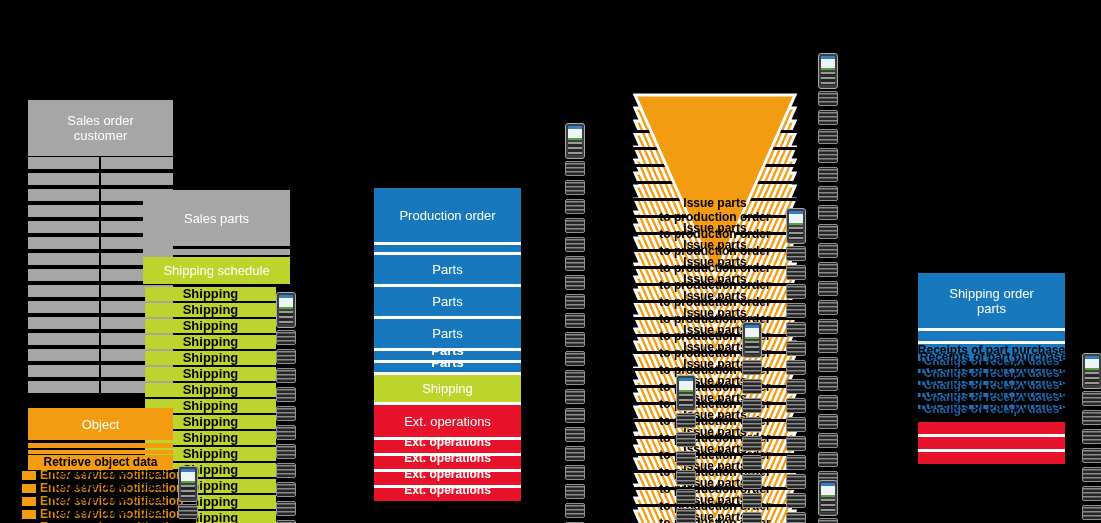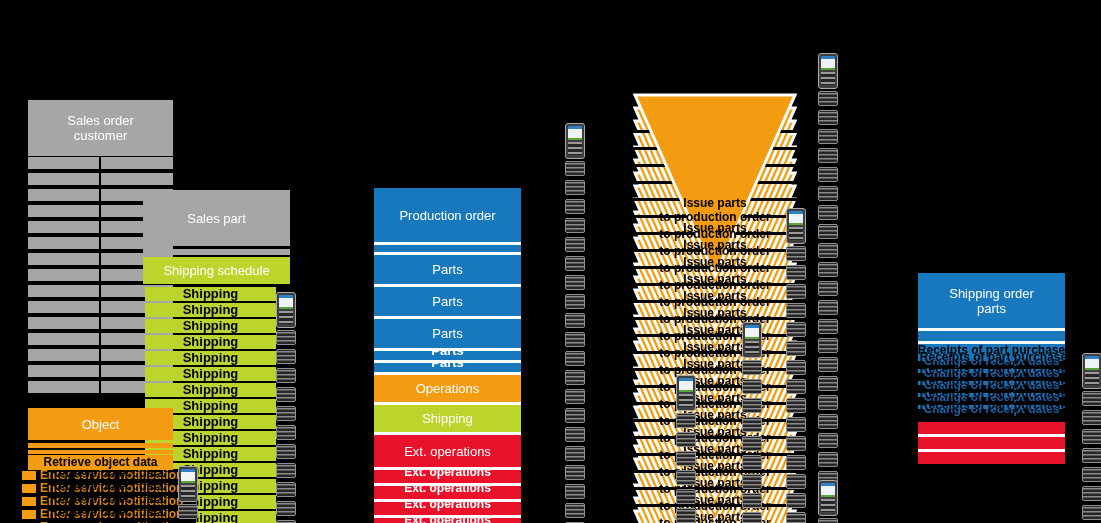--- a/index.html
+++ b/index.html
@@ -24,21 +24,21 @@
 </head>
 <body>
 
 <div id="canvas">
 
   <div class="box" style="left: 28px; top: 100px; width: 145px; height: 56px; z-index: 12; background: rgb(166, 166, 166);">
     <span class="wrap" style="width:100px">Sales order customer</span>
   </div>
   <div style="position:absolute;left:99px;top:156px;width:2px;height:247px;background:#000;z-index:11;"></div>
   <div class="box" style="left: 143px; top: 190px; width: 147px; height: 56px; z-index: 12; background: rgb(166, 166, 166);">
-    <span>Sales part</span>
+    <span>Sales parts</span>
   </div>
   <div style="position: absolute; left: 143px; top: 249px; width: 147px; height: 6px; z-index: 12; background: rgb(166, 166, 166);"></div>
   <div class="box" style="left: 143px; top: 257px; width: 147px; height: 27px; z-index: 12; background: rgb(189, 212, 44);">
     <span>Shipping schedule</span>
   </div>
   <div class="box" style="left: 28px; top: 408px; width: 145px; height: 32px; z-index: 12; background: rgb(243, 156, 18);">
     <span>Object</span>
   </div>
   <div style="position: absolute; left: 28px; top: 443px; width: 145px; height: 5px; z-index: 12; background: rgb(243, 156, 18);"></div>
   <div style="position: absolute; left: 28px; top: 450px; width: 145px; height: 4px; z-index: 12; background: rgb(243, 156, 18);"></div>
@@ -58,23 +58,20 @@
       <span>Parts</span>
     </div>
     <div class="cbox" style="height: 29px; background: rgb(24, 120, 190);">
       <span>Parts</span>
     </div>
     <div class="cbox clip" style="height: 9px; background: rgb(24, 120, 190);">
       <span style="margin-top:-8px;font-size:13px;width:100%;">Parts</span>
     </div>
     <div class="cbox clip" style="height: 9px; background: rgb(24, 120, 190);">
       <span style="margin-top:-8px;font-size:13px;width:100%;">Parts</span>
-    </div>
-    <div class="cbox" style="height: 27px; background: rgb(243, 156, 18);">
-      <span>Operations</span>
     </div>
     <div class="cbox" style="height: 27px; background: rgb(189, 212, 44);">
       <span>Shipping</span>
     </div>
     <div class="cbox" style="height: 32px; background: rgb(232, 19, 43);">
       <span>Ext. operations</span>
     </div>
     <div class="cbox clip" style="height: 13px; background: rgb(232, 19, 43);">
       <span style="margin-top:-5px;font-size:12px;width:100%;">Ext. operations</span>
     </div>

